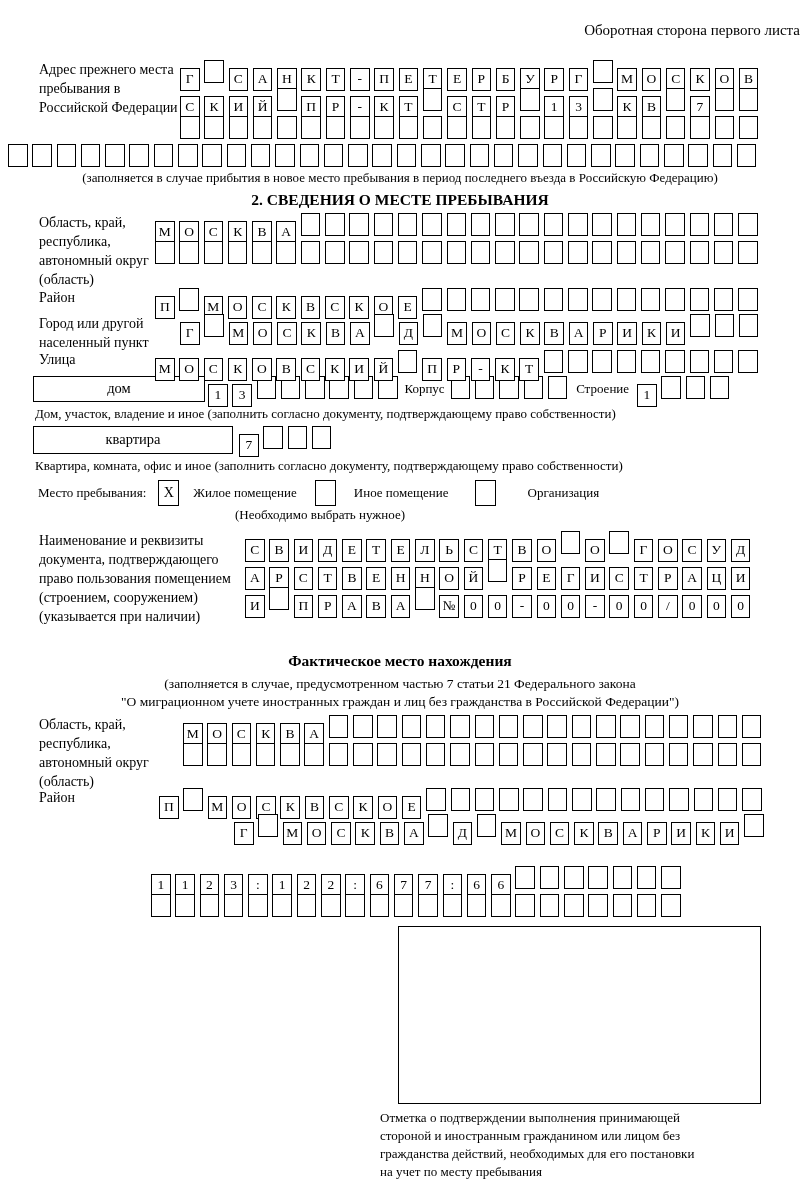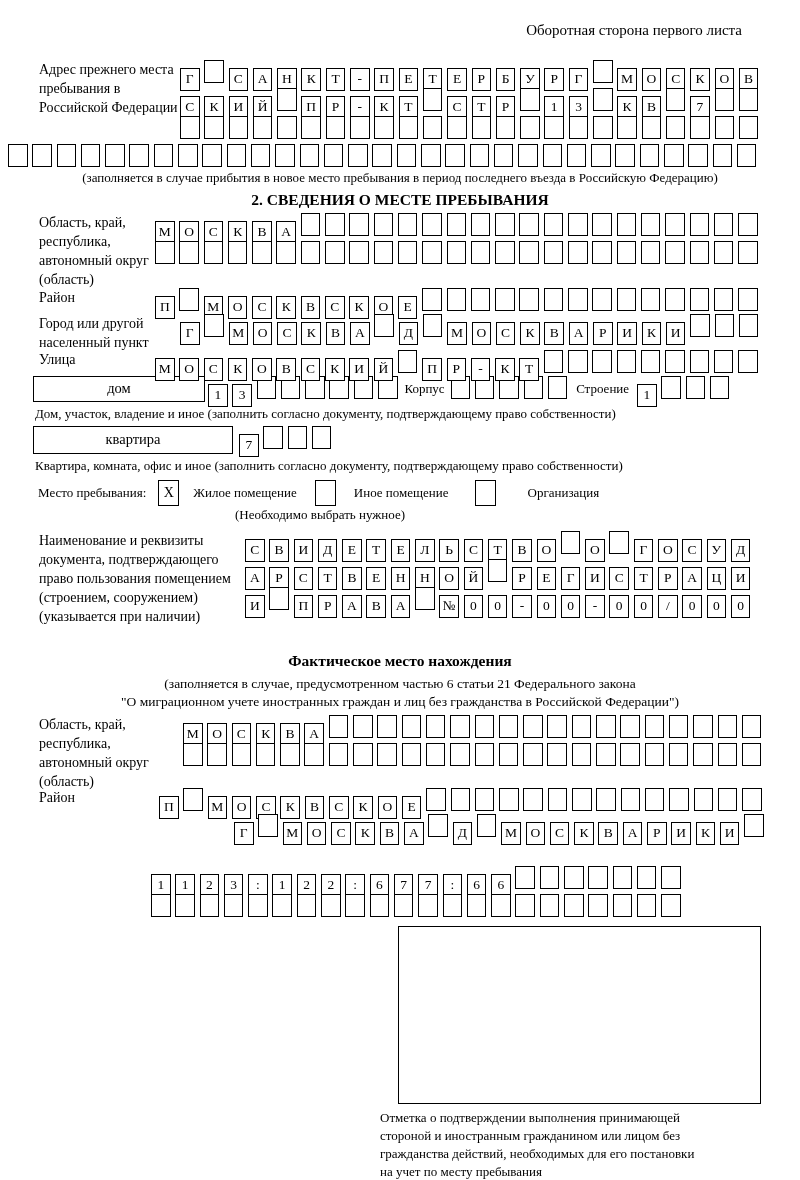--- a/index.html
+++ b/index.html
@@ -3,21 +3,21 @@
 <meta charset="utf-8">
 <style>
   html,body{margin:0;padding:0;background:#fff;}
   .page{
     position:relative;
     width:800px;height:1180px;
     background:#fff;color:#000;
     font-family:"Liberation Serif", serif;
     overflow:hidden;
   }
-  .header-note{padding-top:22px;padding-right:58px;text-align:right;font-size:15px;}
+  .header-note{padding-top:22px;text-align:right;font-size:15px;}
   
   .boxrow{white-space:nowrap;height:23px;}
   .cell{
     display:inline-block;box-sizing:border-box;
     width:19.5px;height:23px;margin-right:4.8px;
     border:1.6px solid #000;background:#fff;
     text-align:center;font-size:13.5px;line-height:20px;
     font-family:"Liberation Serif", serif;
   }
   .rows .boxrow + .boxrow{margin-top:5px;}
@@ -111,21 +111,21 @@
   <div class="field" style="margin-top:8px;">
     <div class="flabel" style="width:200px;">Наименование и реквизиты документа, подтверждающего право пользования помещением (строением, сооружением) (указывается при наличии)</div>
     <div class="rows" style="margin-left:210px;">
       <div class="boxrow"><span class="cell">С</span><span class="cell">В</span><span class="cell">И</span><span class="cell">Д</span><span class="cell">Е</span><span class="cell">Т</span><span class="cell">Е</span><span class="cell">Л</span><span class="cell">Ь</span><span class="cell">С</span><span class="cell">Т</span><span class="cell">В</span><span class="cell">О</span><span class="cell"></span><span class="cell">О</span><span class="cell"></span><span class="cell">Г</span><span class="cell">О</span><span class="cell">С</span><span class="cell">У</span><span class="cell">Д</span></div>
       <div class="boxrow"><span class="cell">А</span><span class="cell">Р</span><span class="cell">С</span><span class="cell">Т</span><span class="cell">В</span><span class="cell">Е</span><span class="cell">Н</span><span class="cell">Н</span><span class="cell">О</span><span class="cell">Й</span><span class="cell"></span><span class="cell">Р</span><span class="cell">Е</span><span class="cell">Г</span><span class="cell">И</span><span class="cell">С</span><span class="cell">Т</span><span class="cell">Р</span><span class="cell">А</span><span class="cell">Ц</span><span class="cell">И</span></div>
       <div class="boxrow"><span class="cell">И</span><span class="cell"></span><span class="cell">П</span><span class="cell">Р</span><span class="cell">А</span><span class="cell">В</span><span class="cell">А</span><span class="cell"></span><span class="cell">№</span><span class="cell">0</span><span class="cell">0</span><span class="cell">-</span><span class="cell">0</span><span class="cell">0</span><span class="cell">-</span><span class="cell">0</span><span class="cell">0</span><span class="cell">/</span><span class="cell">0</span><span class="cell">0</span><span class="cell">0</span></div>
     </div>
   </div>
 
   <div class="sec-title" style="margin-top:42px;">Фактическое место нахождения</div>
-  <div class="center" style="font-size:13.5px;margin-top:6px;">(заполняется в случае, предусмотренном частью 6 статьи 21 Федерального закона</div>
+  <div class="center" style="font-size:13.5px;margin-top:6px;">(заполняется в случае, предусмотренном частью 7 статьи 21 Федерального закона</div>
   <div class="center" style="font-size:13.5px;margin-top:2px;">"О миграционном учете иностранных граждан и лиц без гражданства в Российской Федерации")</div>
 
   <div class="field" style="margin-top:5px;">
     <div class="flabel" style="width:140px;">Область, край, республика, автономный округ (область)</div>
     <div class="rows" style="margin-left:148px;">
       <div class="boxrow"><span class="cell">М</span><span class="cell">О</span><span class="cell">С</span><span class="cell">К</span><span class="cell">В</span><span class="cell">А</span><span class="cell"></span><span class="cell"></span><span class="cell"></span><span class="cell"></span><span class="cell"></span><span class="cell"></span><span class="cell"></span><span class="cell"></span><span class="cell"></span><span class="cell"></span><span class="cell"></span><span class="cell"></span><span class="cell"></span><span class="cell"></span><span class="cell"></span><span class="cell"></span><span class="cell"></span><span class="cell"></span></div>
       <div class="boxrow"><span class="cell"></span><span class="cell"></span><span class="cell"></span><span class="cell"></span><span class="cell"></span><span class="cell"></span><span class="cell"></span><span class="cell"></span><span class="cell"></span><span class="cell"></span><span class="cell"></span><span class="cell"></span><span class="cell"></span><span class="cell"></span><span class="cell"></span><span class="cell"></span><span class="cell"></span><span class="cell"></span><span class="cell"></span><span class="cell"></span><span class="cell"></span><span class="cell"></span><span class="cell"></span><span class="cell"></span></div>
     </div>
   </div>
 

